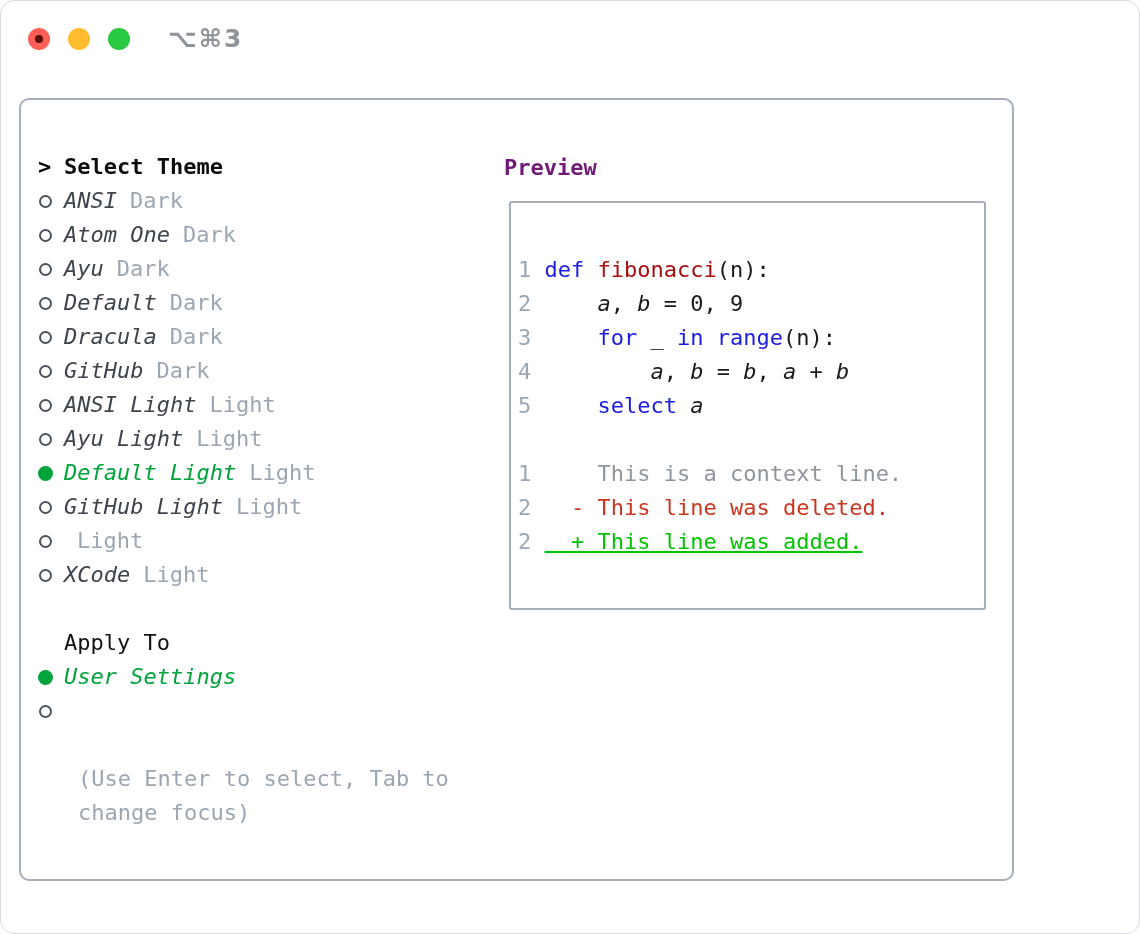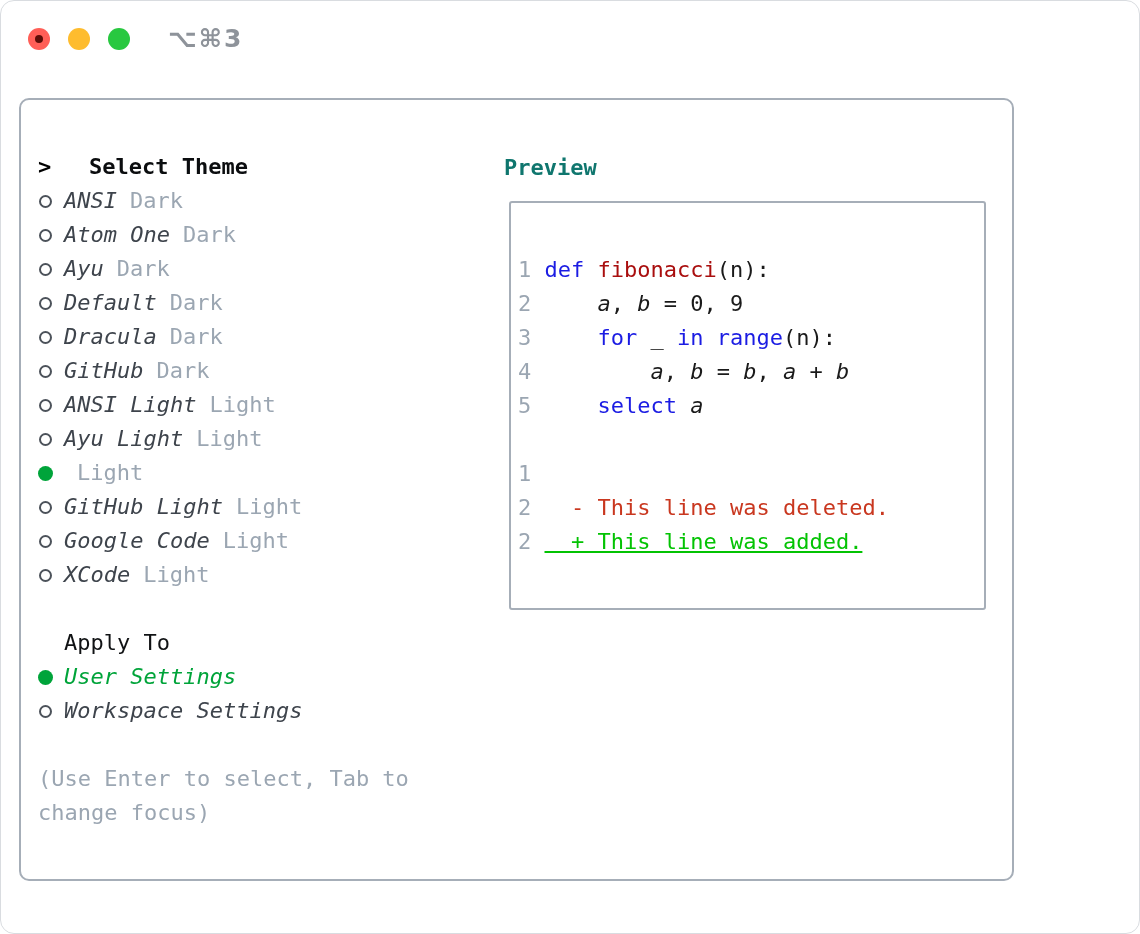--- a/index.html
+++ b/index.html
@@ -47,32 +47,32 @@
   .marker-cell { width: 26px; height: 34px; display: flex; align-items: center; }
   .cursor-glyph { font-weight: bold; color: #000; }
   .ring {
     width: 13px; height: 13px; border-radius: 50%;
     border: 2px solid #4c525a; margin-left: 1px;
   }
   .dot-sel {
     width: 15px; height: 15px; border-radius: 50%;
     background: var(--accent-green, #00a43a);
   }
-  .section-header { font-weight: bold; color: #0b0d0f; margin-left: 25px; }
+  .section-header { font-weight: bold; color: #0b0d0f; }
   .plain-header { color: #101214; }
   .item-label { color: var(--item-text, #3e444c); font-style: italic; }
   .item-tag { color: var(--muted-gray, #9ba6b2); margin-left: 13px; }
   .row.selected .item-label { color: var(--accent-green, #00a43a); }
   .help-line { height: 34px; line-height: 34px; white-space: pre;
-               color: var(--muted-gray, #9ba6b2); }
+               color: var(--muted-gray, #9ba6b2); margin-left: 40px; }
   
   .preview-title {
     position: absolute; left: 483px; top: 50px; height: 34px;
     display: flex; align-items: center;
-    font-size: 22px; font-weight: bold; color: #0f766e;
+    font-size: 22px; font-weight: bold; color: #701a75;
   }
   .preview-box {
     position: absolute; left: 488px; top: 101px; width: 477px; height: 409px;
     border: 2px solid var(--border-gray, #a6aeb8);
     border-radius: 3px; background: #fff;
     padding: 50px 0 0 7px;
     font-size: 22px; line-height: 34px;
     color: var(--code-text, #1a1a1a);
     overflow: hidden;
   }
@@ -145,30 +145,30 @@
     <span class="item-label">ANSI Light</span>
     <span class="item-tag">Light</span>
   </div>
           <div class="row">
     <span class="marker-cell"><span class="ring"></span></span>
     <span class="item-label">Ayu Light</span>
     <span class="item-tag">Light</span>
   </div>
           <div class="row selected">
     <span class="marker-cell"><span class="dot-sel"></span></span>
+    <span class="item-label">Default Light</span>
     <span class="item-tag">Light</span>
   </div>
           <div class="row">
     <span class="marker-cell"><span class="ring"></span></span>
     <span class="item-label">GitHub Light</span>
     <span class="item-tag">Light</span>
   </div>
           <div class="row">
     <span class="marker-cell"><span class="ring"></span></span>
-    <span class="item-label">Google Code</span>
     <span class="item-tag">Light</span>
   </div>
           <div class="row">
     <span class="marker-cell"><span class="ring"></span></span>
     <span class="item-label">XCode</span>
     <span class="item-tag">Light</span>
   </div>
         </div>
 
       <div class="row gap"></div>
@@ -179,39 +179,38 @@
       </div>
 
       <div id="apply-list">
           <div class="row selected">
     <span class="marker-cell"><span class="dot-sel"></span></span>
     <span class="item-label">User Settings</span>
     
   </div>
           <div class="row">
     <span class="marker-cell"><span class="ring"></span></span>
-    <span class="item-label">Workspace Settings</span>
     
   </div>
         </div>
 
       <div class="row gap"></div>
 
       <div class="help-line">(Use Enter to select, Tab to</div>
       <div class="help-line">change focus)</div>
     </div>
 
     <div class="preview-title">Preview</div>
 
     <div class="preview-box" id="preview-box">
         <div class="pline"><span class="gutter">1 </span><span class="c-kw">def</span><span> </span><span class="c-fn">fibonacci</span><span>(n):</span></div>
         <div class="pline"><span class="gutter">2 </span><span>    </span><span class="c-var">a</span><span>, </span><span class="c-var">b</span><span> = 0, 9</span></div>
         <div class="pline"><span class="gutter">3 </span><span>    </span><span class="c-kw">for</span><span> _ </span><span class="c-kw">in</span><span> </span><span class="c-kw">range</span><span>(n):</span></div>
         <div class="pline"><span class="gutter">4 </span><span>        </span><span class="c-var">a</span><span>, </span><span class="c-var">b</span><span> = </span><span class="c-var">b</span><span>, </span><span class="c-var">a</span><span> + </span><span class="c-var">b</span></div>
         <div class="pline"><span class="gutter">5 </span><span>    </span><span class="c-kw">select</span><span> </span><span class="c-var">a</span></div>
         <div class="pline"><span class="gutter">  </span></div>
-        <div class="pline"><span class="gutter">1 </span></div>
+        <div class="pline"><span class="gutter">1 </span><span class="c-ctx">    This is a context line.</span></div>
         <div class="pline"><span class="gutter">2 </span><span class="c-del">  - This line was deleted.</span></div>
         <div class="pline"><span class="gutter">2 </span><span class="c-add">  + This line was added.</span></div>
       </div>
 
   </div>
 </div>
 
 </body></html>

